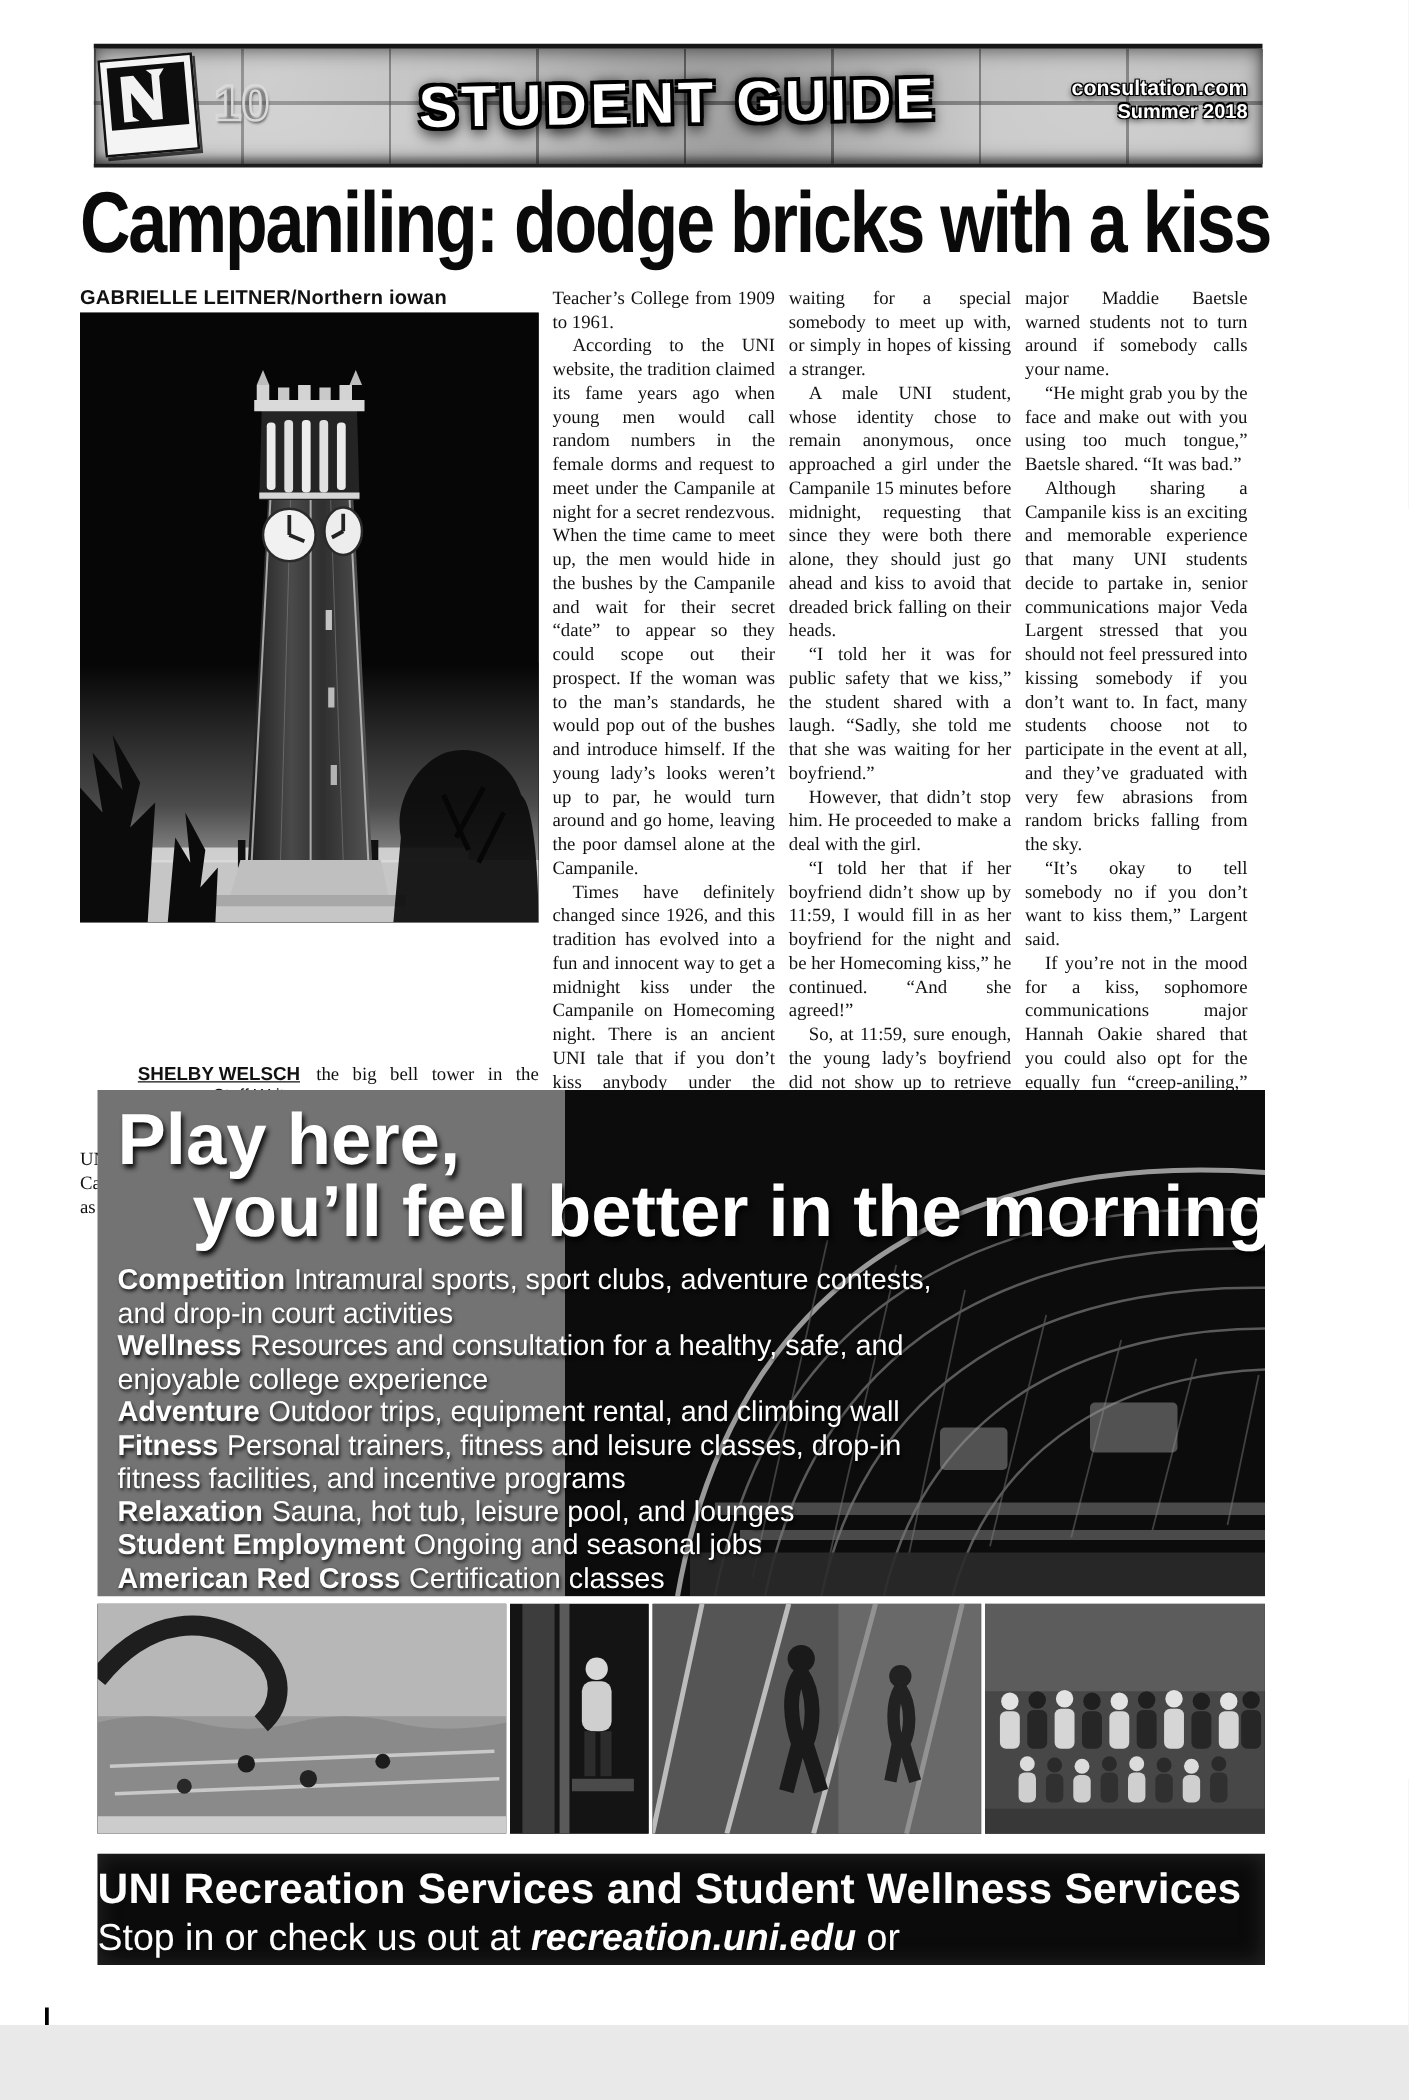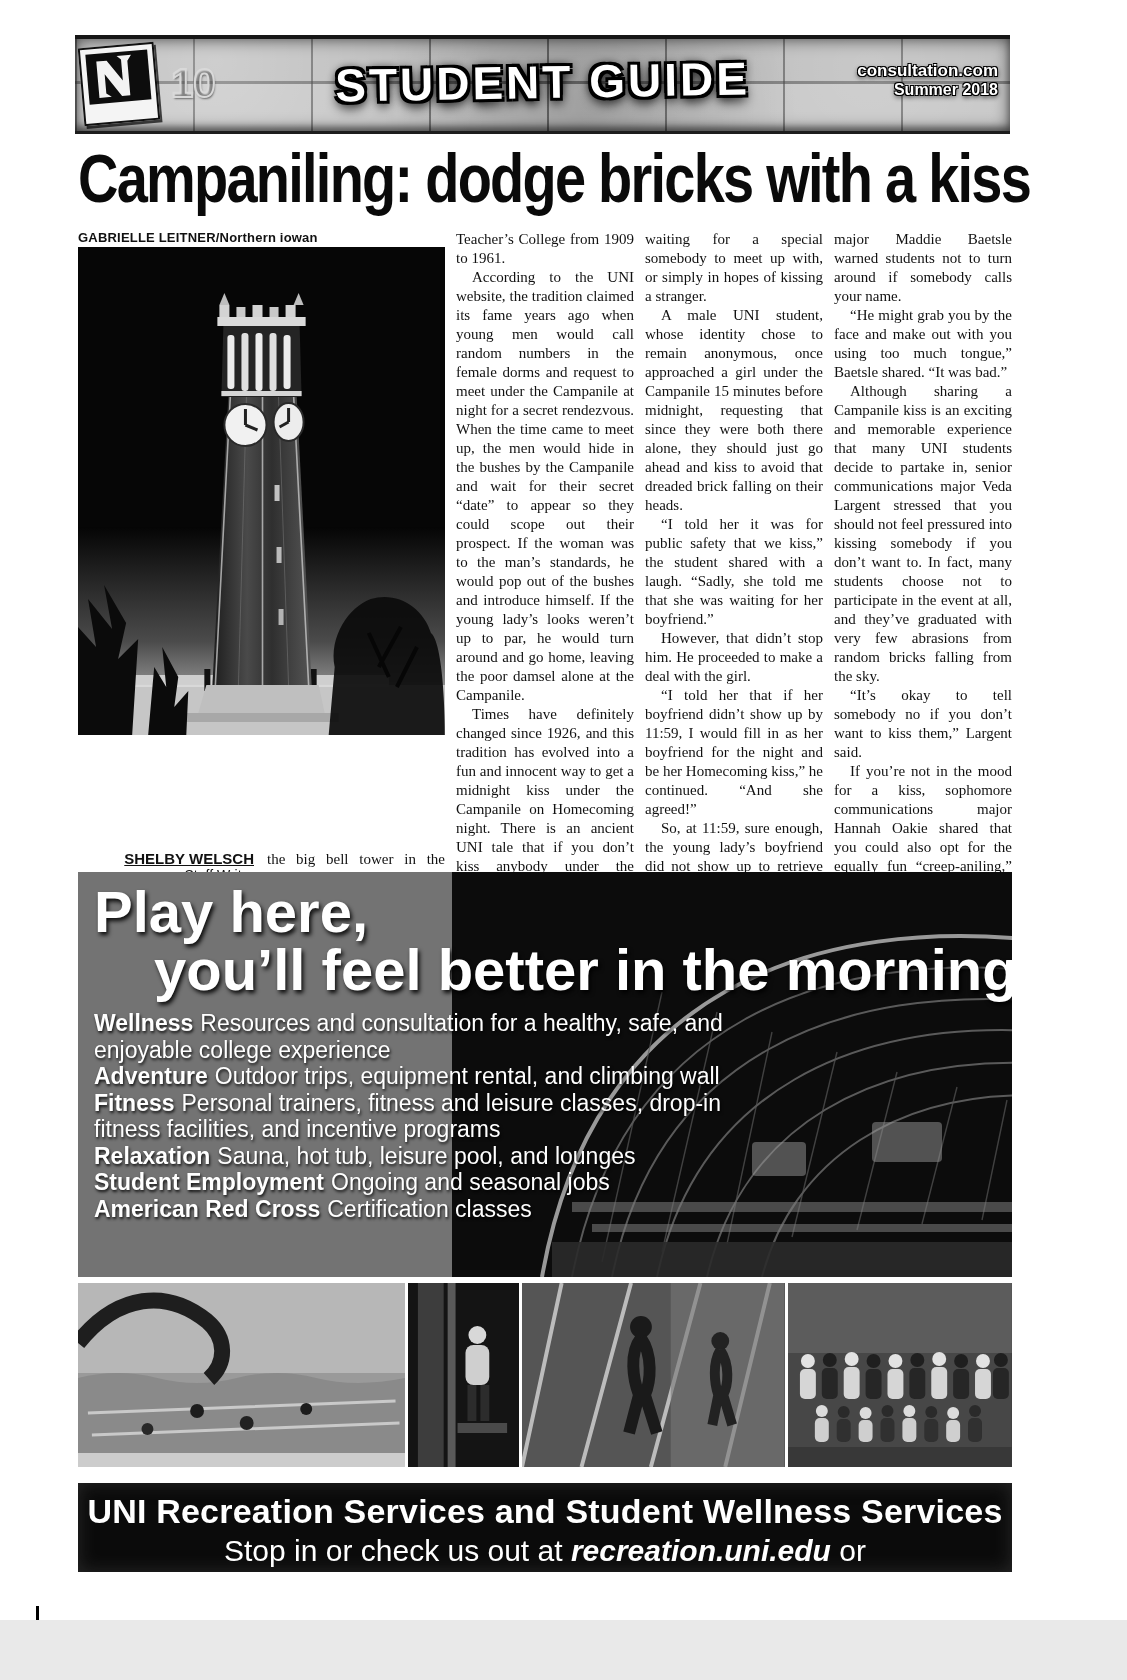--- a/index.html
+++ b/index.html
@@ -24,26 +24,26 @@
   .banner-title{position:absolute;left:0;right:0;top:16px;text-align:center;
     font-family:"Liberation Sans",sans-serif;font-weight:bold;font-size:46px;letter-spacing:3px;color:#fff;
     transform:rotate(-1deg);
     text-shadow:3px 3px 0 #000,-3px 3px 0 #000,3px -3px 0 #000,-3px -3px 0 #000,0 0 10px #000,0 6px 12px #000;}
   .banner-right{position:absolute;right:12px;top:22px;text-align:right;font-family:"Liberation Sans",sans-serif;
     font-weight:bold;color:#fff;text-shadow:1px 1px 0 #000,-1px 1px 0 #000,1px -1px 0 #000,-1px -1px 0 #000,0 2px 5px #000;}
   .banner-site{font-size:17px;}
   .banner-edition{font-size:16px;}
 
   
-  .article{position:absolute;left:78px;top:138px;width:934px;}
+  .article{position:absolute;left:64px;top:138px;width:934px;}
   .headline{font-family:"Liberation Sans",sans-serif;font-weight:bold;font-size:65px;letter-spacing:-2px;
     white-space:nowrap;transform:scale(.86,1.06);transform-origin:left top;color:#0a0a0a;height:82px;}
   .cols{display:grid;grid-template-columns:repeat(5,1fr);column-gap:11px;margin-top:10px;}
   .photo-block{grid-column:1/3;grid-row:1;}
-  .credit{font-family:"Liberation Sans",sans-serif;font-weight:bold;font-size:13px;letter-spacing:.2px;margin-bottom:2px;}
+  .credit{font-family:"Liberation Sans",sans-serif;font-weight:bold;font-size:16px;letter-spacing:.2px;margin-bottom:2px;}
   .photo-frame{width:100%;height:488px;background:#050505;overflow:hidden;}
   .colA{grid-column:1;grid-row:2;}
   .colB{grid-column:2;grid-row:2;}
   .colC{grid-column:3;grid-row:1/3;}
   .colD{grid-column:4;grid-row:1/3;}
   .colE{grid-column:5;grid-row:1/3;}
   .byline{text-align:right;font-family:"Liberation Sans",sans-serif;margin:12px 2px 16px 0;line-height:1.15;}
   .byline-name{font-weight:bold;font-size:15px;text-decoration:underline;}
   .byline-role{font-size:14px;}
   .article p{margin:0;font-size:15px;line-height:19px;text-align:justify;}
@@ -61,21 +61,21 @@
     text-shadow:1px 2px 3px rgba(0,0,0,.85);}
   .service-line b{font-weight:bold;margin-right:7px;}
 
   
   .strip{position:absolute;left:78px;top:1283px;width:934px;height:184px;display:flex;gap:3px;background:#fff;}
   .strip .panel{height:100%;overflow:hidden;background:#222;}
   .p1{width:35.4%;} .p2{width:12%;} .p3{width:28.4%;} .p4{width:24.2%;}
 
   
   .footer-band{position:absolute;left:78px;top:1483px;width:934px;height:89px;background:#0b0b0b;color:#fff;
-    font-family:"Liberation Sans",sans-serif;text-align:center;
+    font-family:"Liberation Sans",sans-serif;
     box-shadow:inset 0 0 18px rgba(70,70,70,.5);}
   .footer-title{font-size:34px;font-weight:bold;margin-top:9px;letter-spacing:.2px;}
   .footer-cta{font-size:30px;margin-top:3px;}
   .footer-cta .url{font-weight:bold;font-style:italic;}
 
   .reg-mark{position:absolute;left:36px;top:1606px;width:3px;height:36px;background:#000;}
 </style>
 </head>
 <body>
 
@@ -251,20 +251,21 @@
         <rect x="100" y="370" width="460" height="35"></rect>
       </g>
       <g fill="#989898" opacity=".5">
         <rect x="420" y="250" width="70" height="40" rx="4"></rect>
         <rect x="300" y="270" width="54" height="34" rx="4"></rect>
       </g>
     </svg>
     <div class="ad-h1">Play here,</div>
     <div class="ad-h2">you’ll feel better in the morning!</div>
     <div class="services">
+      <div class="service-line"><b>Competition</b><span>Intramural sports, sport clubs, adventure contests, and drop-in court activities</span></div>
       <div class="service-line"><b>Wellness</b><span>Resources and consultation for a healthy, safe, and enjoyable college experience</span></div>
       <div class="service-line"><b>Adventure</b><span>Outdoor trips, equipment rental, and climbing wall</span></div>
       <div class="service-line"><b>Fitness</b><span>Personal trainers, fitness and leisure classes, drop-in fitness facilities, and incentive programs</span></div>
       <div class="service-line"><b>Relaxation</b><span>Sauna, hot tub, leisure pool, and lounges</span></div>
       <div class="service-line"><b>Student Employment</b><span>Ongoing and seasonal jobs</span></div>
       <div class="service-line"><b>American Red Cross</b><span>Certification classes</span></div>
     </div>
   </div>
 
   <div class="strip">

